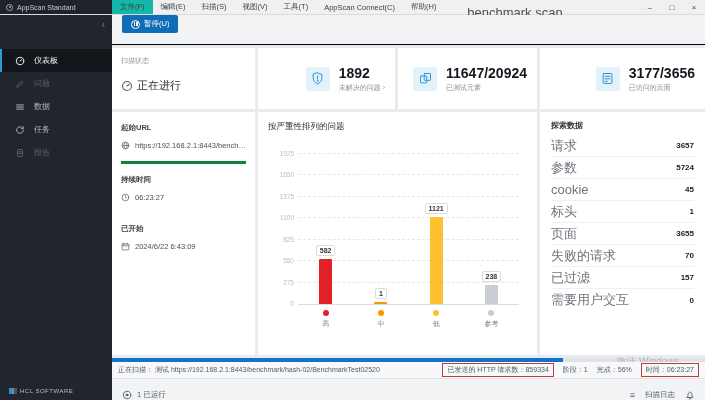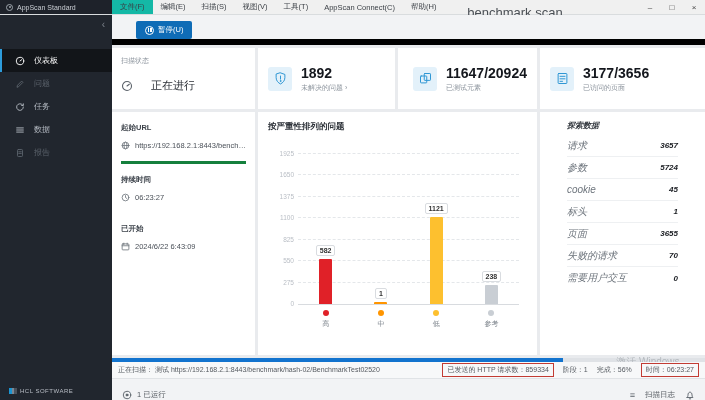--- a/index.html
+++ b/index.html
@@ -24,67 +24,67 @@
   .nav { position:absolute; top:34px; left:0; right:0;text-align:center; }
   .nav-item { height:23px; display:flex; align-items:center; gap:9px; padding-left:13px; font-size:8px; color:#b6bcc4; border-left:2px solid transparent; }
   .nav-item svg { width:10px; height:10px; flex:0 0 auto; }
   .nav-item.active { background:#121519; color:#ffffff; border-left-color:#2d9cdb; }
   .nav-item.disabled { color:#5b626b; }
   .side-footer { position:absolute; bottom:6px; left:9px; display:flex; align-items:center; gap:3px; color:#b9bec6; font-size:6px; letter-spacing:.5px; }
   .side-footer .mark { width:8px; height:6px; background:linear-gradient(90deg,#1b95d2 33%,#7c8894 33%,#7c8894 66%,#49515b 66%); }
 
   
   .main { position:absolute; left:112px; top:15px; right:0; bottom:0; background:#e9ebee; }
-  .toolbar { position:absolute; top:0; left:0; right:0; height:30px; background:#f2f3f5; border-bottom:6px solid #000000; display:flex; align-items:flex-end; padding-left:24px; }
+  .toolbar { position:absolute; top:0; left:0; right:0; height:30px; background:#f2f3f5; border-bottom:1px solid #000000; display:flex; align-items:flex-start; padding-left:10px; }
   .pause-btn { background:#0f6cb6; color:#fff; font-size:7.5px; border:none; border-radius:2px; padding:4px 9px; display:flex; align-items:center; gap:4px; cursor:pointer; }
   .pause-ic { width:9px; height:9px; border:1px solid #fff; border-radius:50%; display:flex; align-items:center; justify-content:center; gap:1px; }
   .pause-ic i { display:block; width:1.5px; height:3.5px; background:#fff; }
 
   .cards-row { position:absolute; top:33px; left:0; height:61px; display:flex; gap:3px; }
-  .card { background:#fff; }
+  .card { background:#fff;justify-content:flex-end; }
   .card.c1 { width:143px; padding:8px 9px; }
   .card.c2 { width:137px; } .card.c3 { width:139px;padding-left:15px; } .card.c4 { width:165px; }
   .stat-card { display:flex; align-items:center; gap:9px; padding:0 10px; }
   .stat-tile { width:24px; height:24px; border-radius:3px; background:#e3f1fa; color:#2f97d4; display:flex; align-items:center; justify-content:center; flex:0 0 auto; }
   .stat-tile svg { width:15px; height:15px; }
   .stat-num { font-size:14px; font-weight:bold; color:#14171d; line-height:16px; }
   .stat-label { font-size:7px; color:#8b939c; margin-top:2px; }
   .card-title { font-size:7px; color:#8b939c; }
-  .scan-state { display:flex; align-items:center; gap:18px; margin-top:12px; color:#2b2f36; font-size:11px; }
+  .scan-state { display:flex; align-items:center; gap:4px; margin-top:12px; color:#2b2f36; font-size:11px; }
   .scan-state svg { width:12px; height:12px; color:#5a6169; }
 
   .mid-row { position:absolute; top:97px; left:0; height:243px; display:flex; gap:3px; }
   .panel { background:#fff; }
   .panel.details { width:143px; padding:11px 9px; }
   .panel.chart { width:279px; padding:9px 10px; }
-  .panel.explore { width:165px; padding:8px 27px;font-style:italic; }
+  .panel.explore { width:165px; padding:8px 11px; }
 
   .det-sec { padding-bottom:11px; margin-bottom:11px; }
   .det-sec.divided { border-bottom:3px solid #15803d; }
   .det-title { font-size:7.5px; font-weight:bold; color:#3c424a; margin-bottom:8px; }
   .det-val { display:flex; align-items:center; gap:5px; font-size:7.5px; color:#4a5058; }
   .det-val svg { width:9px; height:9px; color:#6d747c; flex:0 0 auto; }
   .det-val .txt { white-space:nowrap; overflow:hidden; text-overflow:ellipsis; }
 
-  .chart-title { font-size:8.5px; font-weight:bold; color:#2c3138; }
+  .chart-title { font-size:8.5px; font-weight:normal; color:#2c3138; }
   .plot { position:relative; margin:22px 8px 0 30px; height:150px; border-bottom:1px solid #d8dbdf; }
   .gridline { position:absolute; left:0; right:0; border-top:1px dashed #e4e7ea; }
   .gridline span { position:absolute; left:-28px; top:-4px; width:24px; text-align:right; font-size:6.5px; color:#b9bec5; }
   .bar-col { position:absolute; bottom:0; width:25%; display:flex; flex-direction:column; align-items:center; justify-content:flex-end; }
   .val-label { font-size:7px; font-weight:bold; color:#333; background:#fff; border:1px solid #d9dce0; border-radius:2px; padding:1px 3px; margin-bottom:3px; }
   .bar { width:13px; border-radius:1px 1px 0 0; }
   .xaxis { display:flex; margin:0 8px 0 30px; }
   .x-col { width:25%; display:flex; flex-direction:column; align-items:center; }
   .x-dot { width:6px; height:6px; border-radius:50%; margin:5px 0 3px; }
   .x-lab { font-size:7px; color:#7c838b; }
 
   .explore-title { font-size:8px; font-weight:bold; color:#33383f; margin-bottom:4px; }
   .exp-row { display:flex; justify-content:space-between; align-items:center; height:22px; border-bottom:1px solid #eef0f2; }
   .exp-row:last-child { border-bottom:none;text-align:center; }
-  .exp-label { font-size:10px; color:#6e757d; }
+  .exp-label { font-size:13px; color:#6e757d; }
   .exp-value { font-size:8px; font-weight:bold; color:#1a1d22; }
 
   
   .progress { position:absolute; top:343px; left:0; right:0; height:4px; background:#dfe2e6; }
   .progress .fill { height:100%; background:#1273ce; }
   .statusline { position:absolute; top:347px; left:0; right:0; height:16px; background:#f7f8f9; display:flex; align-items:center; padding:0 6px; font-size:7px; color:#555a60; z-index:2; }
   .statusline .scanning { flex:1 1 auto; white-space:nowrap; overflow:hidden; text-overflow:ellipsis; margin-right:8px; }
   .statusline .right { display:flex; align-items:center; gap:9px; flex:0 0 auto; }
   .redbox { border:1px solid #c23b33; padding:1px 4px; }
   .watermark { position:absolute; right:4px; top:340px; text-align:left; color:#8e959b; opacity:.55; z-index:1; pointer-events:none; }
@@ -139,33 +139,33 @@
           <span style="display: inline-flex;">
             <svg viewBox="0 0 12 12" fill="none" stroke="currentColor" stroke-width="1.1" stroke-linecap="round" stroke-linejoin="round" style="width: 10px; height: 10px;">
               <path d="M2.5 9.5l.5-2L8 2.5 9.5 4 4.5 9z"></path>
             </svg>
           </span>
           <span>问题</span>
         </div>
         <div class="nav-item">
           <span style="display: inline-flex;">
             <svg viewBox="0 0 12 12" fill="none" stroke="currentColor" stroke-width="1.1" stroke-linecap="round" stroke-linejoin="round" style="width: 10px; height: 10px;">
+              <path d="M2 3.5h8M2 6h8M2 8.5h8"></path>
+            </svg>
+          </span>
+          <span>数据</span>
+        </div>
+        <div class="nav-item">
+          <span style="display: inline-flex;">
+            <svg viewBox="0 0 12 12" fill="none" stroke="currentColor" stroke-width="1.1" stroke-linecap="round" stroke-linejoin="round" style="width: 10px; height: 10px;">
               <path d="M10 6a4 4 0 1 1-1.2-2.8"></path>
               <path d="M10 2.2v2h-2"></path>
             </svg>
           </span>
           <span>任务</span>
-        </div>
-        <div class="nav-item">
-          <span style="display: inline-flex;">
-            <svg viewBox="0 0 12 12" fill="none" stroke="currentColor" stroke-width="1.1" stroke-linecap="round" stroke-linejoin="round" style="width: 10px; height: 10px;">
-              <path d="M2 3.5h8M2 6h8M2 8.5h8"></path>
-            </svg>
-          </span>
-          <span>数据</span>
         </div>
         <div class="nav-item disabled">
           <span style="display: inline-flex;">
             <svg viewBox="0 0 12 12" fill="none" stroke="currentColor" stroke-width="1.1" stroke-linecap="round" stroke-linejoin="round" style="width: 10px; height: 10px;">
               <rect x="3" y="1.8" width="6" height="8.4" rx="1"></rect>
               <path d="M4.5 4.5h3M4.5 6.5h3"></path>
             </svg>
           </span>
           <span>报告</span>
         </div>
@@ -365,20 +365,24 @@
             </div>
             <div class="exp-row">
               <span class="exp-label">页面</span>
               <span class="exp-value">3655</span>
             </div>
             <div class="exp-row">
               <span class="exp-label">失败的请求</span>
               <span class="exp-value">70</span>
             </div>
             <div class="exp-row">
+              <span class="exp-label">已过滤</span>
+              <span class="exp-value">157</span>
+            </div>
+            <div class="exp-row">
               <span class="exp-label">需要用户交互</span>
               <span class="exp-value">0</span>
             </div>
           </div>
       </div>
     </div>
 
     <div class="progress">
         <div class="fill" id="progFill" style="width: 76%;"></div>
       </div>

